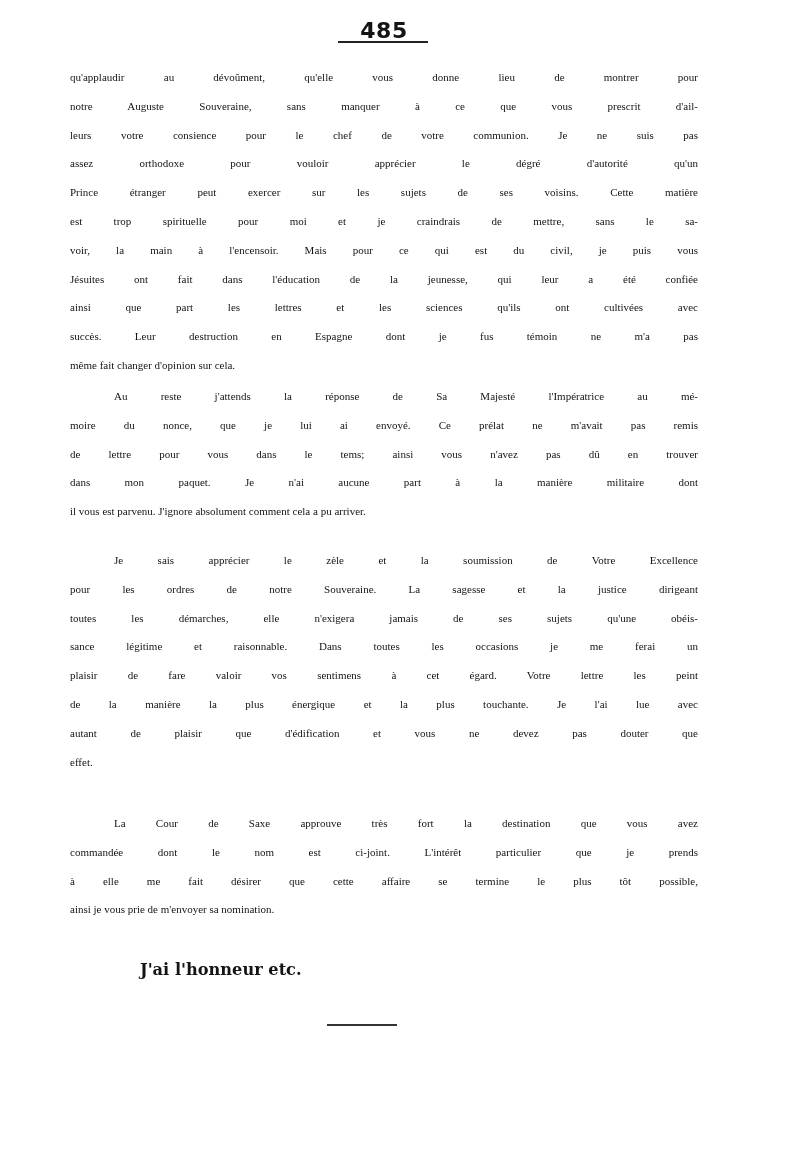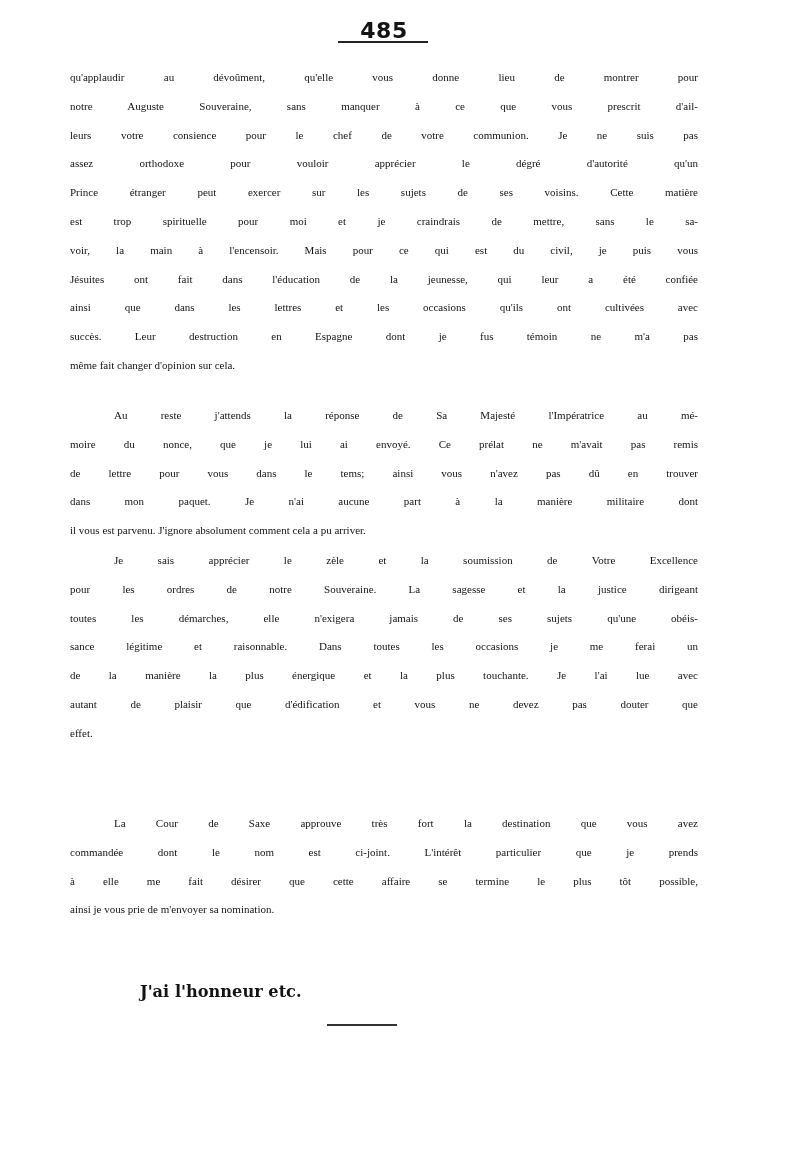--- a/index.html
+++ b/index.html
@@ -17,57 +17,58 @@
       position: absolute; left: 338px; top: 41px; width: 90px; height: 2px; background: #222;
     }
     .text-block {
       position: absolute; left: 70px; width: 628px;
       font-size: 11px; line-height: 28.8px; font-family: Liberation Serif, serif;
     }
     .line { display: block; white-space: nowrap; text-align: justify; text-align-last: justify; }
     .line.last { text-align-last: left; }
     .indent { padding-left: 44px; }
     #p1 { top: 63px; }
-    #p2 { top: 401px; }
+    #p2 { top: 382px; }
     #p3 { top: 546px; }
     #p4 { top: 809px; }
-    .closing { position: absolute; left: 140px; top: 960px; font-size: 16.2px; font-weight: bold; margin-top: 22px; }
+    .closing { position: absolute; left: 140px; top: 960px; font-size: 16.2px; font-weight: bold; }
     .end-rule { position: absolute; left: 327px; top: 1024px; width: 70px; height: 2px; background: #333; }
   </style>
 </head>
 <body>
 
 <div class="page-number">485</div>
 <div class="page-rule"></div>
 
 <div id="p1" class="text-block">
     <span class="line">qu'applaudir au dévoûment, qu'elle vous donne lieu de montrer pour</span>
     <span class="line">notre Auguste Souveraine, sans manquer à ce que vous prescrit d'ail-</span>
     <span class="line">leurs votre consience pour le chef de votre communion. Je ne suis pas</span>
     <span class="line">assez orthodoxe pour vouloir apprécier le dégré d'autorité qu'un</span>
     <span class="line">Prince étranger peut exercer sur les sujets de ses voisins. Cette matière</span>
     <span class="line">est trop spirituelle pour moi et je craindrais de mettre, sans le sa-</span>
     <span class="line">voir, la main à l'encensoir. Mais pour ce qui est du civil, je puis vous</span>
     <span class="line">Jésuites ont fait dans l'éducation de la jeunesse, qui leur a été confiée</span>
-    <span class="line">ainsi que dans les lettres et les occasions qu'ils ont cultivées avec</span>
+    <span class="line">ainsi que part les lettres et les sciences qu'ils ont cultivées avec</span>
     <span class="line">succès. Leur destruction en Espagne dont je fus témoin ne m'a pas</span>
     <span class="line last">même fait changer d'opinion sur cela.</span>
   </div>
 <div id="p2" class="text-block">
     <span class="line indent">Au reste j'attends la réponse de Sa Majesté l'Impératrice au mé-</span>
     <span class="line">moire du nonce, que je lui ai envoyé. Ce prélat ne m'avait pas remis</span>
     <span class="line">de lettre pour vous dans le tems; ainsi vous n'avez pas dû en trouver</span>
     <span class="line">dans mon paquet. Je n'ai aucune part à la manière militaire dont</span>
     <span class="line last">il vous est parvenu. J'ignore absolument comment cela a pu arriver.</span>
   </div>
 <div id="p3" class="text-block">
     <span class="line indent">Je sais apprécier le zèle et la soumission de Votre Excellence</span>
     <span class="line">pour les ordres de notre Souveraine. La sagesse et la justice dirigeant</span>
     <span class="line">toutes les démarches, elle n'exigera jamais de ses sujets qu'une obéis-</span>
     <span class="line">sance légitime et raisonnable. Dans toutes les occasions je me ferai un</span>
+    <span class="line">plaisir de fare valoir vos sentimens à cet égard. Votre lettre les peint</span>
     <span class="line">de la manière la plus énergique et la plus touchante. Je l'ai lue avec</span>
     <span class="line">autant de plaisir que d'édification et vous ne devez pas douter que</span>
     <span class="line last">effet.</span>
   </div>
 <div id="p4" class="text-block">
     <span class="line indent">La Cour de Saxe approuve très fort la destination que vous avez</span>
     <span class="line">commandée dont le nom est ci-joint. L'intérêt particulier que je prends</span>
     <span class="line">à elle me fait désirer que cette affaire se termine le plus tôt possible,</span>
     <span class="line last">ainsi je vous prie de m'envoyer sa nomination.</span>
   </div>

